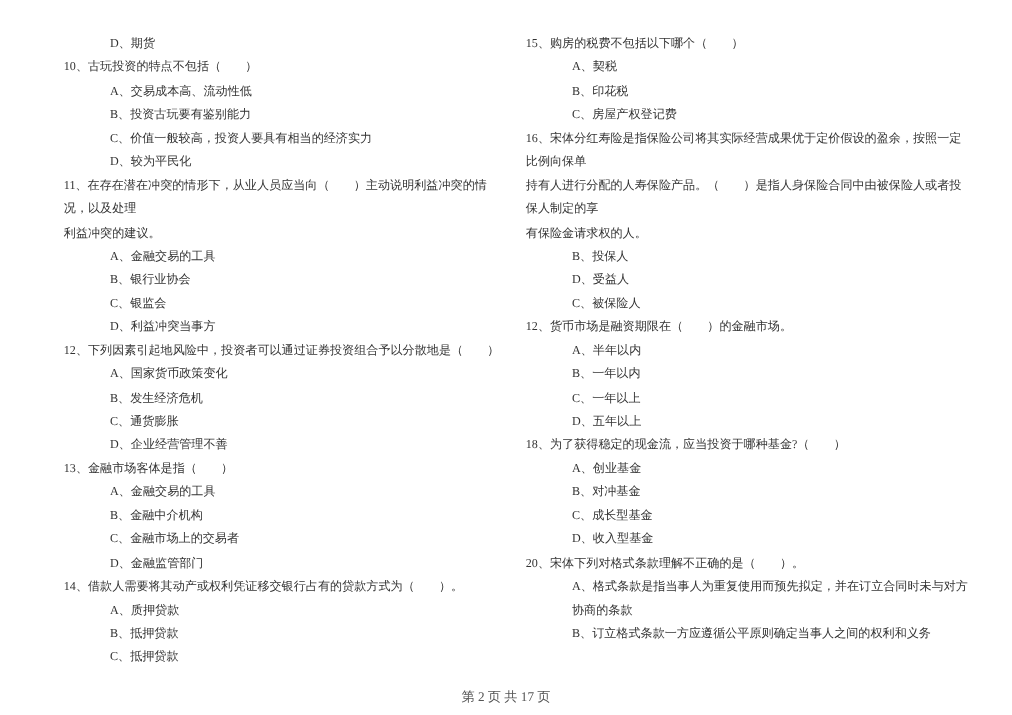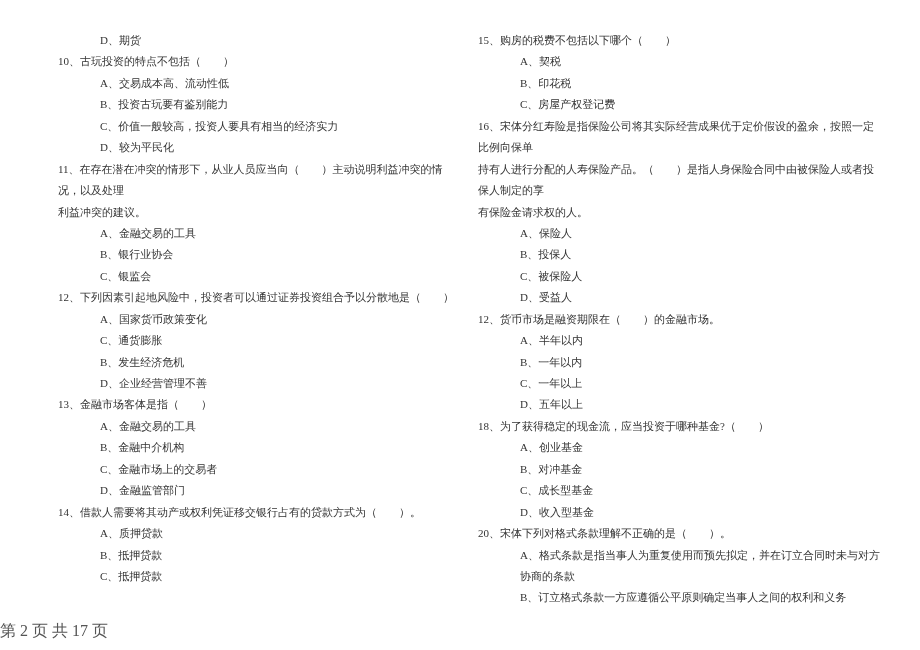--- a/index.html
+++ b/index.html
@@ -32,68 +32,69 @@
       padding-left: 18px;
     }
     .question-cont {
       padding-left: 18px;
     }
     .footer {
       position: absolute;
       bottom: 8px;
       left: 0;
       right: 0;
-      font-size: 16px;
+      text-align: center;
+      font-size: 12px;
       color: #555;
     }
   </style>
 </head>
 <body>
 
 <div class="columns">
   <div class="col">
     <div class="option">D、期货</div>
     <div class="question">10、古玩投资的特点不包括（　　）</div>
     <div class="option">A、交易成本高、流动性低</div>
     <div class="option">B、投资古玩要有鉴别能力</div>
     <div class="option">C、价值一般较高，投资人要具有相当的经济实力</div>
     <div class="option">D、较为平民化</div>
     <div class="question">11、在存在潜在冲突的情形下，从业人员应当向（　　）主动说明利益冲突的情况，以及处理</div>
     <div class="question-cont">利益冲突的建议。</div>
     <div class="option">A、金融交易的工具</div>
     <div class="option">B、银行业协会</div>
     <div class="option">C、银监会</div>
+    <div class="option">D、利益冲突当事方</div>
     <div class="question">12、下列因素引起地风险中，投资者可以通过证券投资组合予以分散地是（　　）</div>
     <div class="option">A、国家货币政策变化</div>
+    <div class="option">B、发生经济危机</div>
     <div class="option">C、通货膨胀</div>
-    <div class="option">B、发生经济危机</div>
     <div class="option">D、企业经营管理不善</div>
     <div class="question">13、金融市场客体是指（　　）</div>
     <div class="option">A、金融交易的工具</div>
     <div class="option">B、金融中介机构</div>
     <div class="option">C、金融市场上的交易者</div>
     <div class="option">D、金融监管部门</div>
     <div class="question">14、借款人需要将其动产或权利凭证移交银行占有的贷款方式为（　　）。</div>
     <div class="option">A、质押贷款</div>
     <div class="option">B、抵押贷款</div>
     <div class="option">C、抵押贷款</div>
   </div>
 
   <div class="col">
     <div class="question">15、购房的税费不包括以下哪个（　　）</div>
     <div class="option">A、契税</div>
     <div class="option">B、印花税</div>
     <div class="option">C、房屋产权登记费</div>
     <div class="question">16、宋体分红寿险是指保险公司将其实际经营成果优于定价假设的盈余，按照一定比例向保单</div>
     <div class="question-cont">持有人进行分配的人寿保险产品。（　　）是指人身保险合同中由被保险人或者投保人制定的享</div>
     <div class="question-cont">有保险金请求权的人。</div>
-    <div class="option">A、保险人</div>
     <div class="option">B、投保人</div>
+    <div class="option">D、受益人</div>
     <div class="option">C、被保险人</div>
-    <div class="option">D、受益人</div>
     <div class="question">12、货币市场是融资期限在（　　）的金融市场。</div>
     <div class="option">A、半年以内</div>
     <div class="option">B、一年以内</div>
     <div class="option">C、一年以上</div>
     <div class="option">D、五年以上</div>
     <div class="question">18、为了获得稳定的现金流，应当投资于哪种基金?（　　）</div>
     <div class="option">A、创业基金</div>
     <div class="option">B、对冲基金</div>
     <div class="option">C、成长型基金</div>
     <div class="option">D、收入型基金</div>

